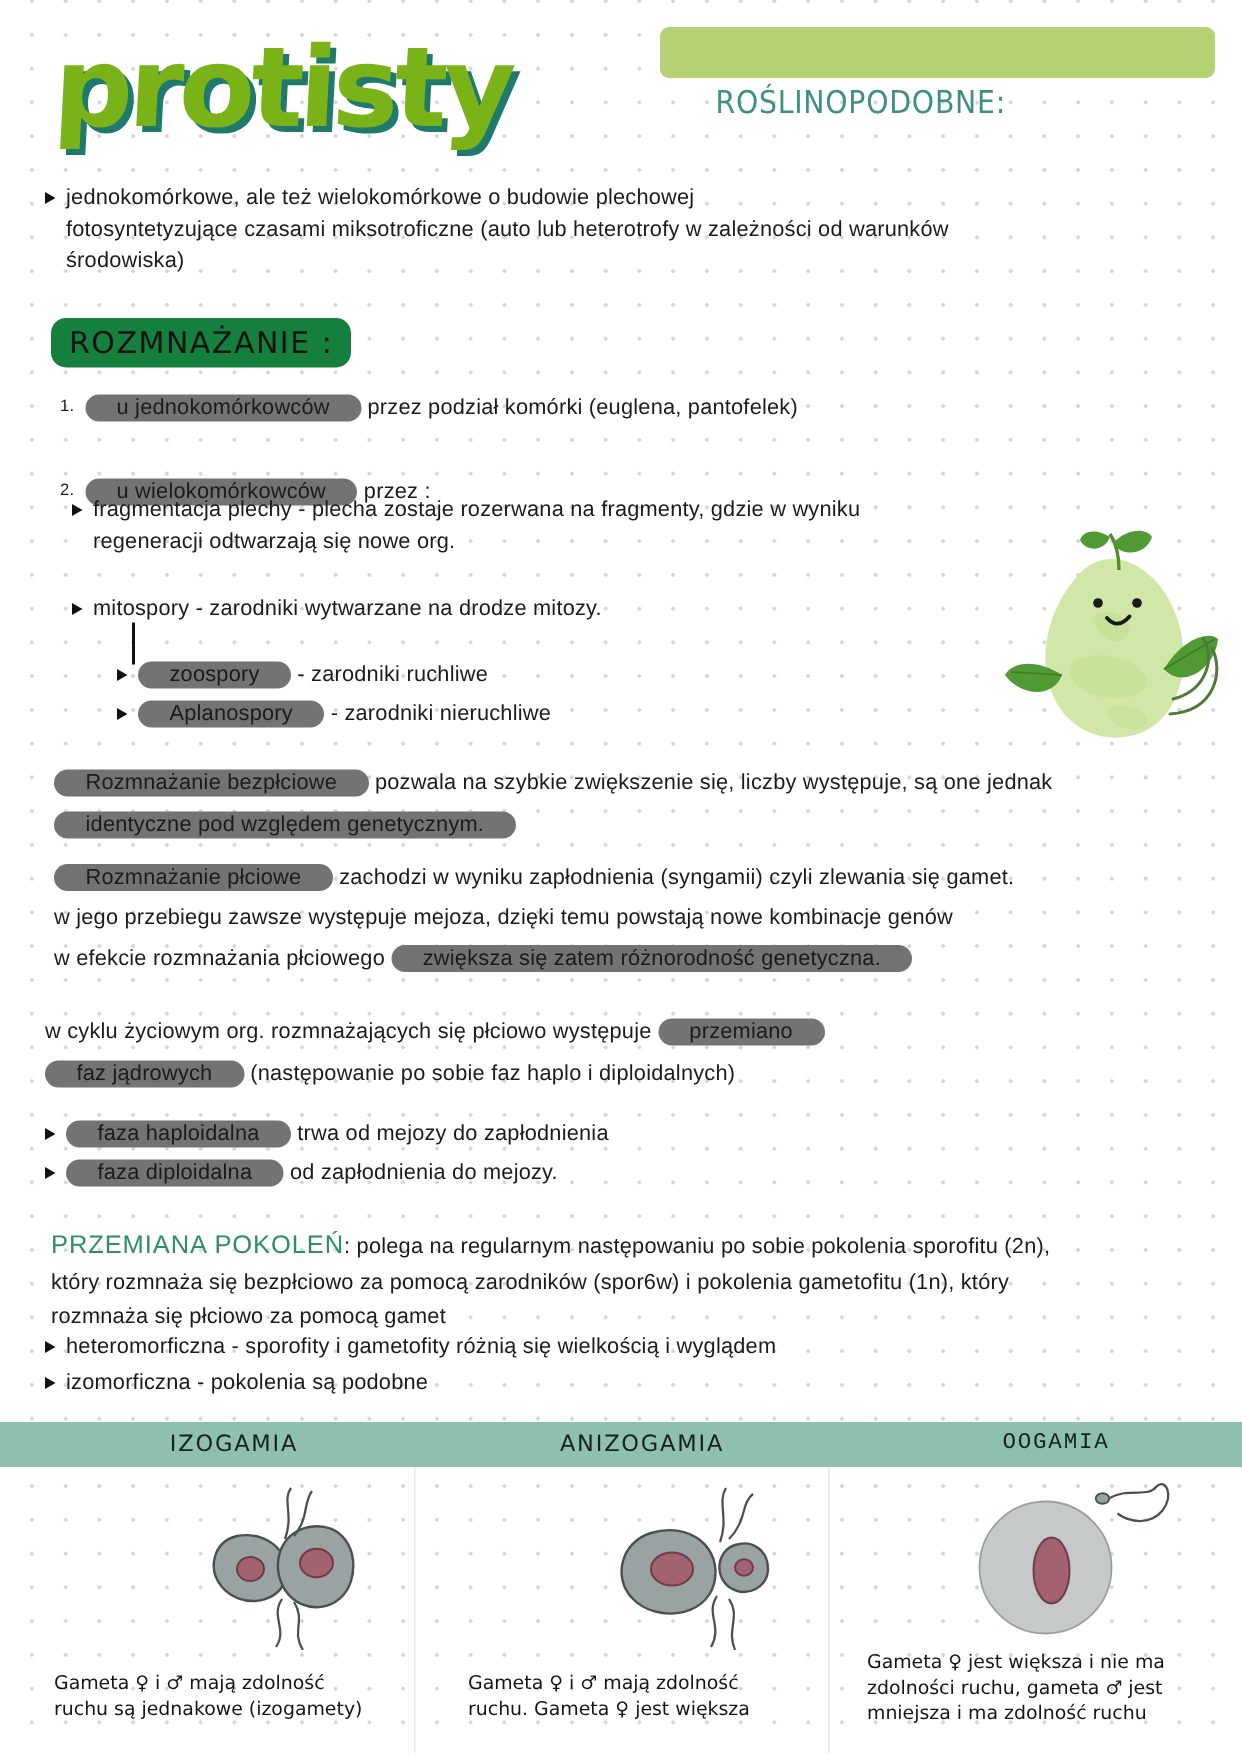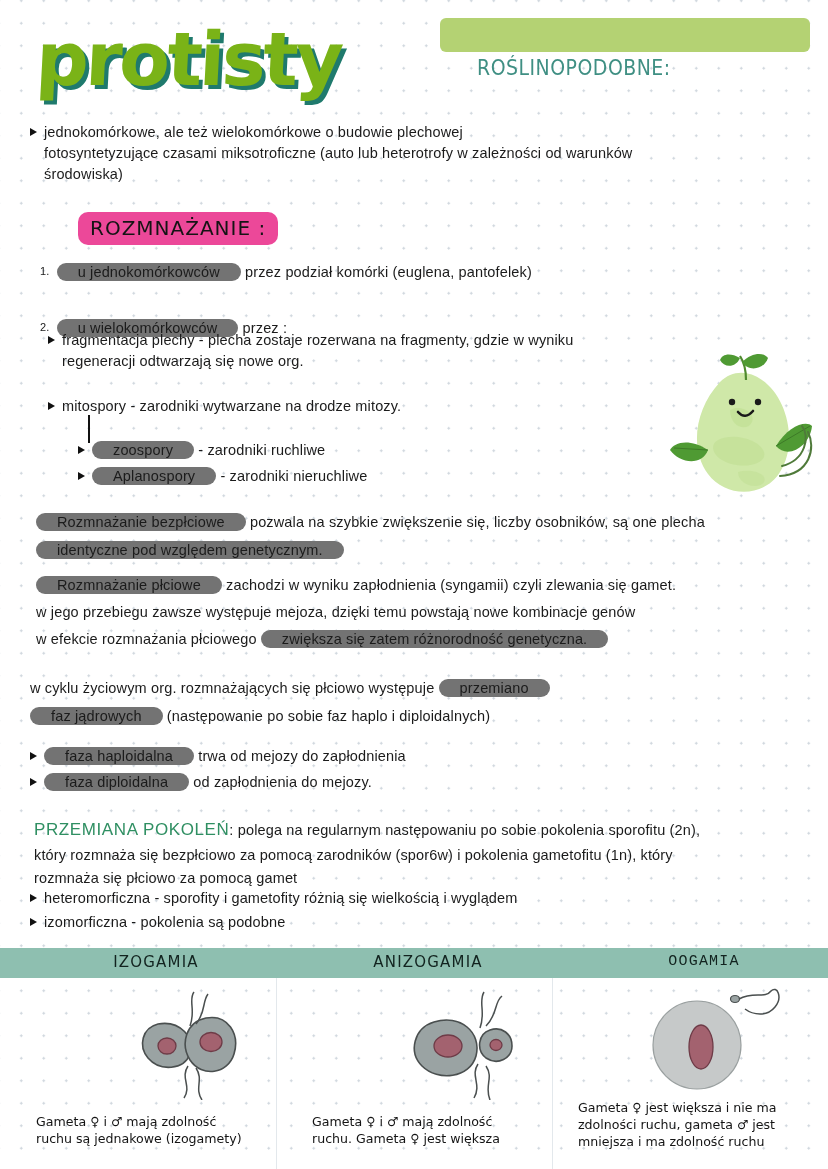--- a/index.html
+++ b/index.html
@@ -45,21 +45,21 @@
     font-size:14.5px;color:#1b1b1b;line-height:1.45;
     letter-spacing:0.15px;
   }
   .pos{position:absolute;}
   .bullet{position:absolute;}
   .bullet:before{
     content:"";position:absolute;left:-14px;top:6px;
     border-left:7px solid #111;border-top:4.5px solid transparent;border-bottom:4.5px solid transparent;
   }
   .hl-teal{background:#737373;border-radius:9px;padding:1px 21px;box-decoration-break:clone;-webkit-box-decoration-break:clone;}
-  .hl-green{background:#ec4899;border-radius:10px;padding:2px 7px;margin-left:44px;}
+  .hl-green{background:#15803d;border-radius:10px;padding:2px 7px;}
 
   .sec-head{
     position:absolute;font-size:20px;letter-spacing:1px;color:#141414;
   }
   .sec-head .hl-green{padding:4px 12px 5px 12px;}
 
   .numlist{position:absolute;}
   .num{font-size:11px;vertical-align:2px;margin-right:3px;}
 
   
@@ -149,21 +149,21 @@
 
     <path d="M116 106 C128 86, 146 80, 152 86 C150 106, 128 120, 116 106 Z" fill="#4f9a33"></path>
     <path d="M116 106 L150 86" stroke="#3d7a27" stroke-width="1" fill="none"></path>
 
     <path d="M122 126 C146 120, 150 96, 142 86" stroke="#4f7a3a" stroke-width="2" fill="none" stroke-linecap="round"></path>
     <path d="M120 136 C150 134, 156 108, 148 92" stroke="#4f7a3a" stroke-width="2" fill="none" stroke-linecap="round"></path>
   </svg>
 
   <div class="hw pos" style="left:36px;top:508px;width:780px;line-height:1.95;">
     <span class="hl-teal">Rozmnażanie bezpłciowe</span>
-    <span>pozwala na szybkie  zwiększenie  się, liczby osobników, są one  plecha</span><br>
+    <span>pozwala na szybkie  zwiększenie  się, liczby występuje, są one  jednak</span><br>
     <span class="hl-teal">identyczne pod względem genetycznym.</span>
   </div>
 
   <div class="hw pos" style="left:36px;top:572px;width:790px;line-height:1.85;">
     <span class="hl-teal">Rozmnażanie  płciowe</span>
     <span>zachodzi w  wyniku  zapłodnienia (syngamii) czyli  zlewania  się  gamet.</span><br>
     <span>w jego przebiegu zawsze występuje mejoza, dzięki  temu  powstają  nowe kombinacje genów</span><br>
     <span>w efekcie  rozmnażania  płciowego</span>
     <span class="hl-teal">zwiększa się zatem różnorodność  genetyczna.</span>
   </div>

